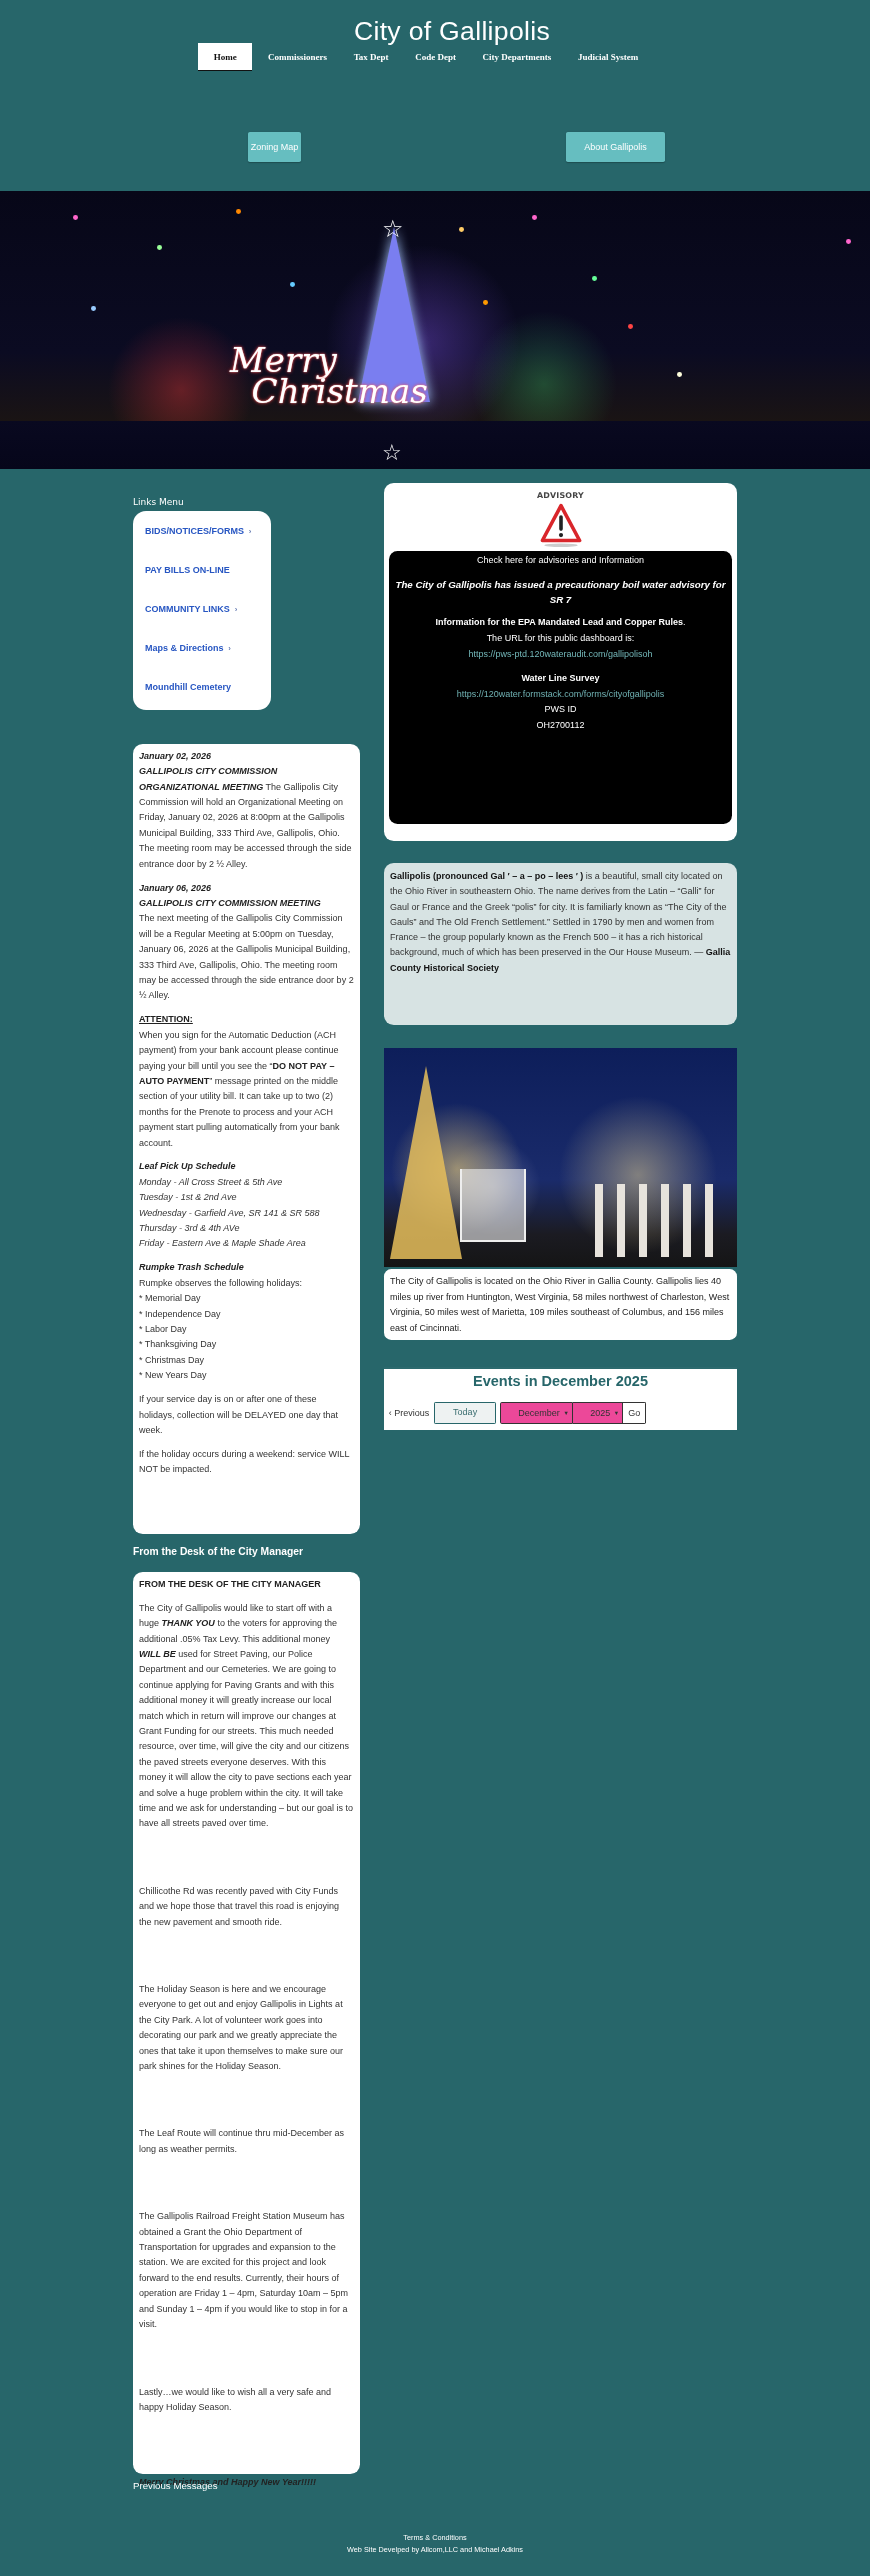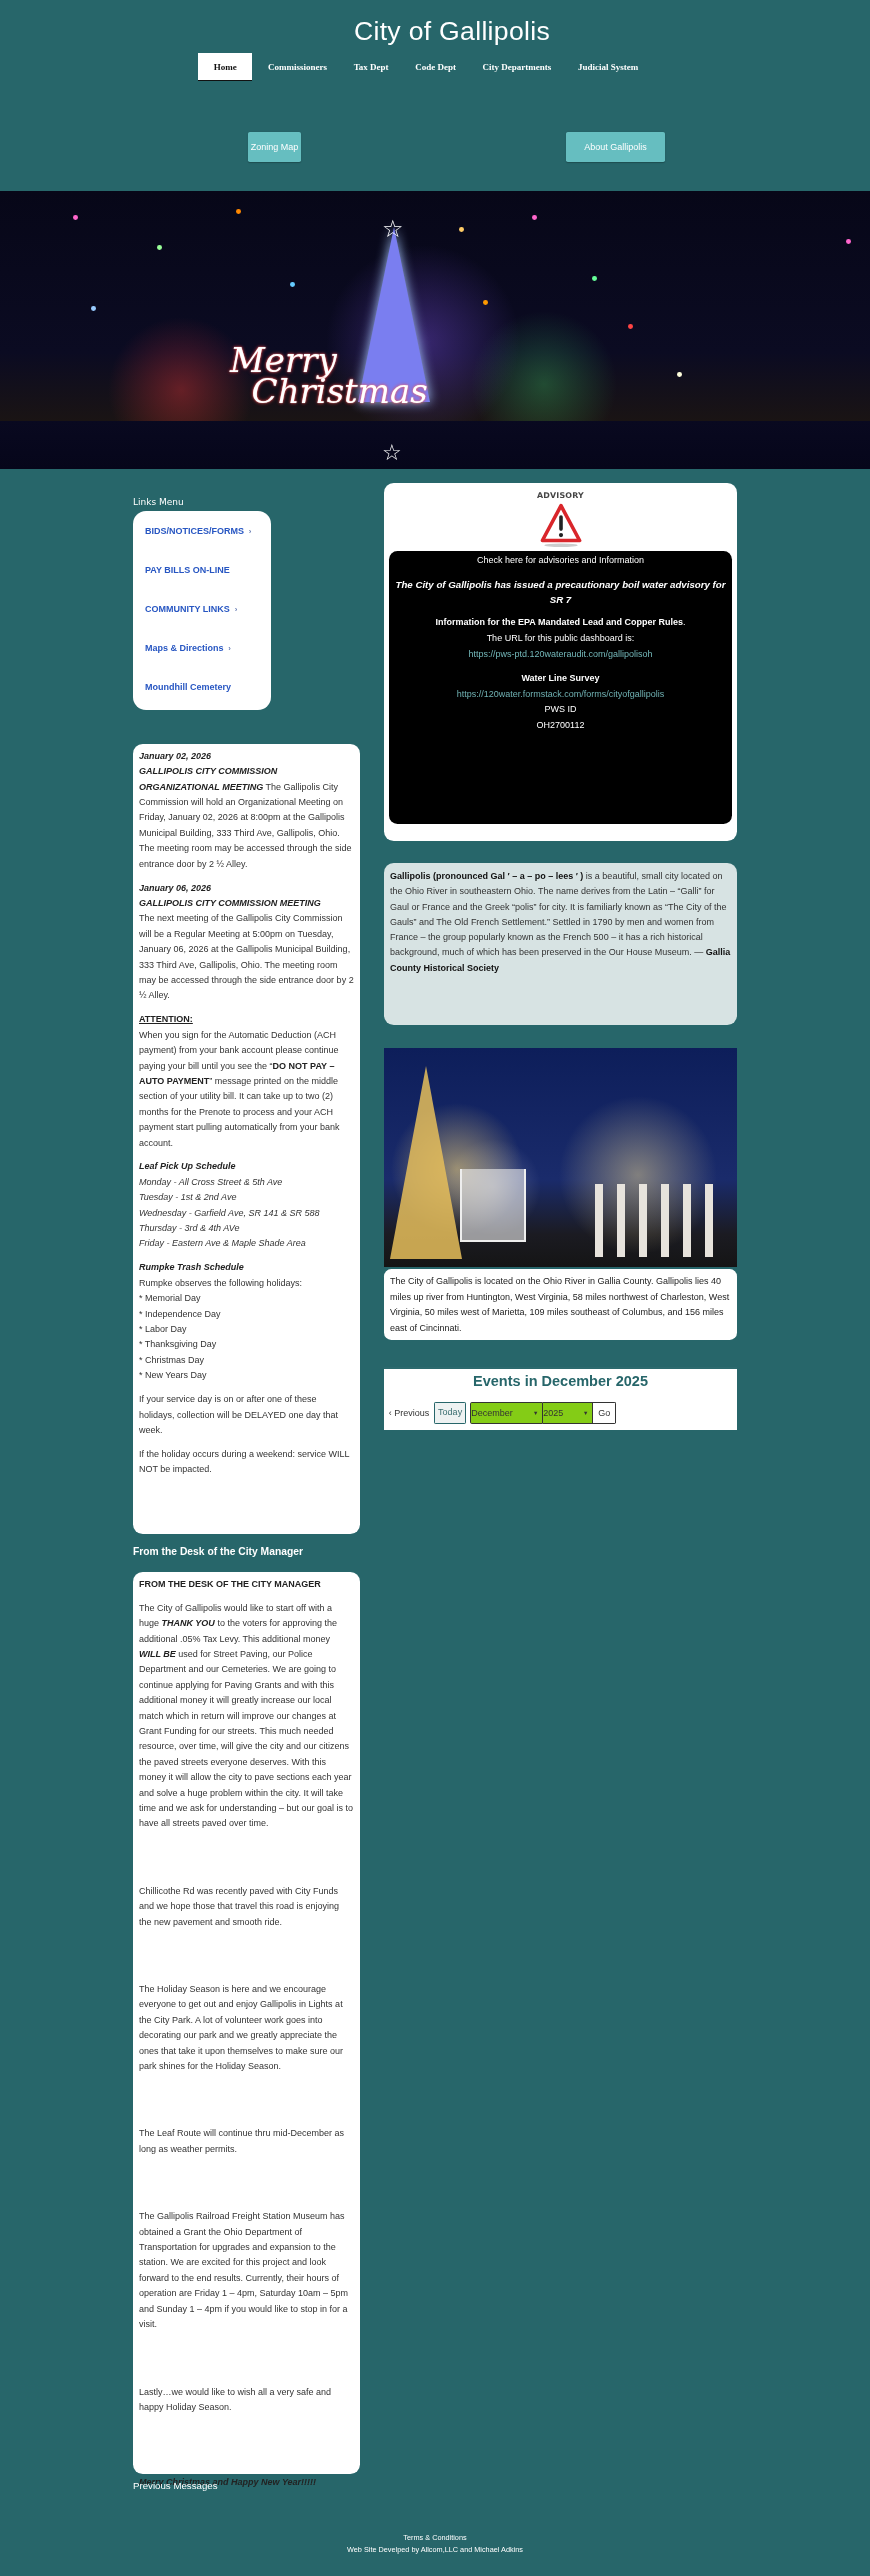--- a/index.html
+++ b/index.html
@@ -12,21 +12,21 @@
     position: relative;
     overflow: hidden;
   }
   .header { height: 191px; position: relative; margin-left: 17px; }
   .site-title {
     position: absolute; top: 15.7px; left: 0; width: 870px; text-align: center;
     color: #fff; font-size: 26.6px; font-family: "Liberation Sans", sans-serif; font-weight: 400;
     letter-spacing: 0.3px;
   }
   .nav {
-    position: absolute; top: 53px; left: 181px; height: 28px; display: flex; align-items: flex-end;
+    position: absolute; top: 43px; left: 181px; height: 28px; display: flex; align-items: flex-end;
   }
   .nav a {
     display: block; color: #fff; text-decoration: none;
     font-family: "Liberation Serif", serif; font-weight: 700; font-size: 9px;
     padding: 0 13.3px; height: 28px; line-height: 28px;
   }
   .nav a.active {
     background: #fff; color: #111; border-bottom: 1.8px solid #111; padding: 0 15.7px; margin-right: 2.4px;
   }
   .hdr-btn {
@@ -142,22 +142,22 @@
     border-radius: 7.3px; padding: 4.8px 6px; font-size: 9px; line-height: 15.7px; color: #222;
     font-family: "Liberation Sans", sans-serif;
   }
   .events {
     position: absolute; top: 1367px; left: 384px; width: 353px; height: 63px; background: #fff;
     border-top: 2.4px solid #2d6a6e;
   }
   .events h3 { text-align: center; font-size: 14.5px; color: #27666a; font-family: "Liberation Sans", sans-serif; font-weight: 700; margin-top: 3.6px; }
   .ev-controls { position: absolute; top: 33px; left: 4.8px; display: flex; align-items: center; font-family: "Liberation Sans", sans-serif; font-size: 9px; }
   .ev-prev { color: #333; margin-right: 4.8px; }
-  .ev-today { border: 1.2px solid #27666a; background: #eef2f2; color: #3a6e70; height: 22px; line-height: 19.3px; padding: 0 3px; border-radius: 1.2px; margin-right: 4.2px; }
-  .ev-sel { border: 0.6px solid #333; height: 22px; line-height: 20.5px; padding: 0 0 0 0; background: #84cc16; color: #333; display: flex; justify-content: space-between; }
+  .ev-today { border: 1.2px solid #27666a; background: #eef2f2; color: #3a6e70; height: 22px; line-height: 19.3px; padding: 0 18px; border-radius: 1.2px; margin-right: 4.2px; }
+  .ev-sel { border: 0.6px solid #333; height: 22px; line-height: 20.5px; padding: 0 0 0 17px; background: #ec4899; color: #333; display: flex; justify-content: space-between; }
   .ev-month { width: 73px; border-radius: 1.8px 0 0 1.8px; }
   .ev-year { width: 50px; border-left: none; }
   .ev-sel .caret { width: 13.3px; text-align: center; font-size: 6.6px; }
   .ev-go { border: 0.6px solid #333; border-left: none; height: 22px; line-height: 20.5px; padding: 0 4.8px; border-radius: 0 1.8px 1.8px 0; color: #333; }
 
   .footer { position: absolute; top: 2532px; left: 0; width: 870px; text-align: center; color: #fff; font-size: 7.3px; line-height: 11.5px; font-family: "Liberation Sans", sans-serif; }
 </style>
 </head>
 <body>
 

